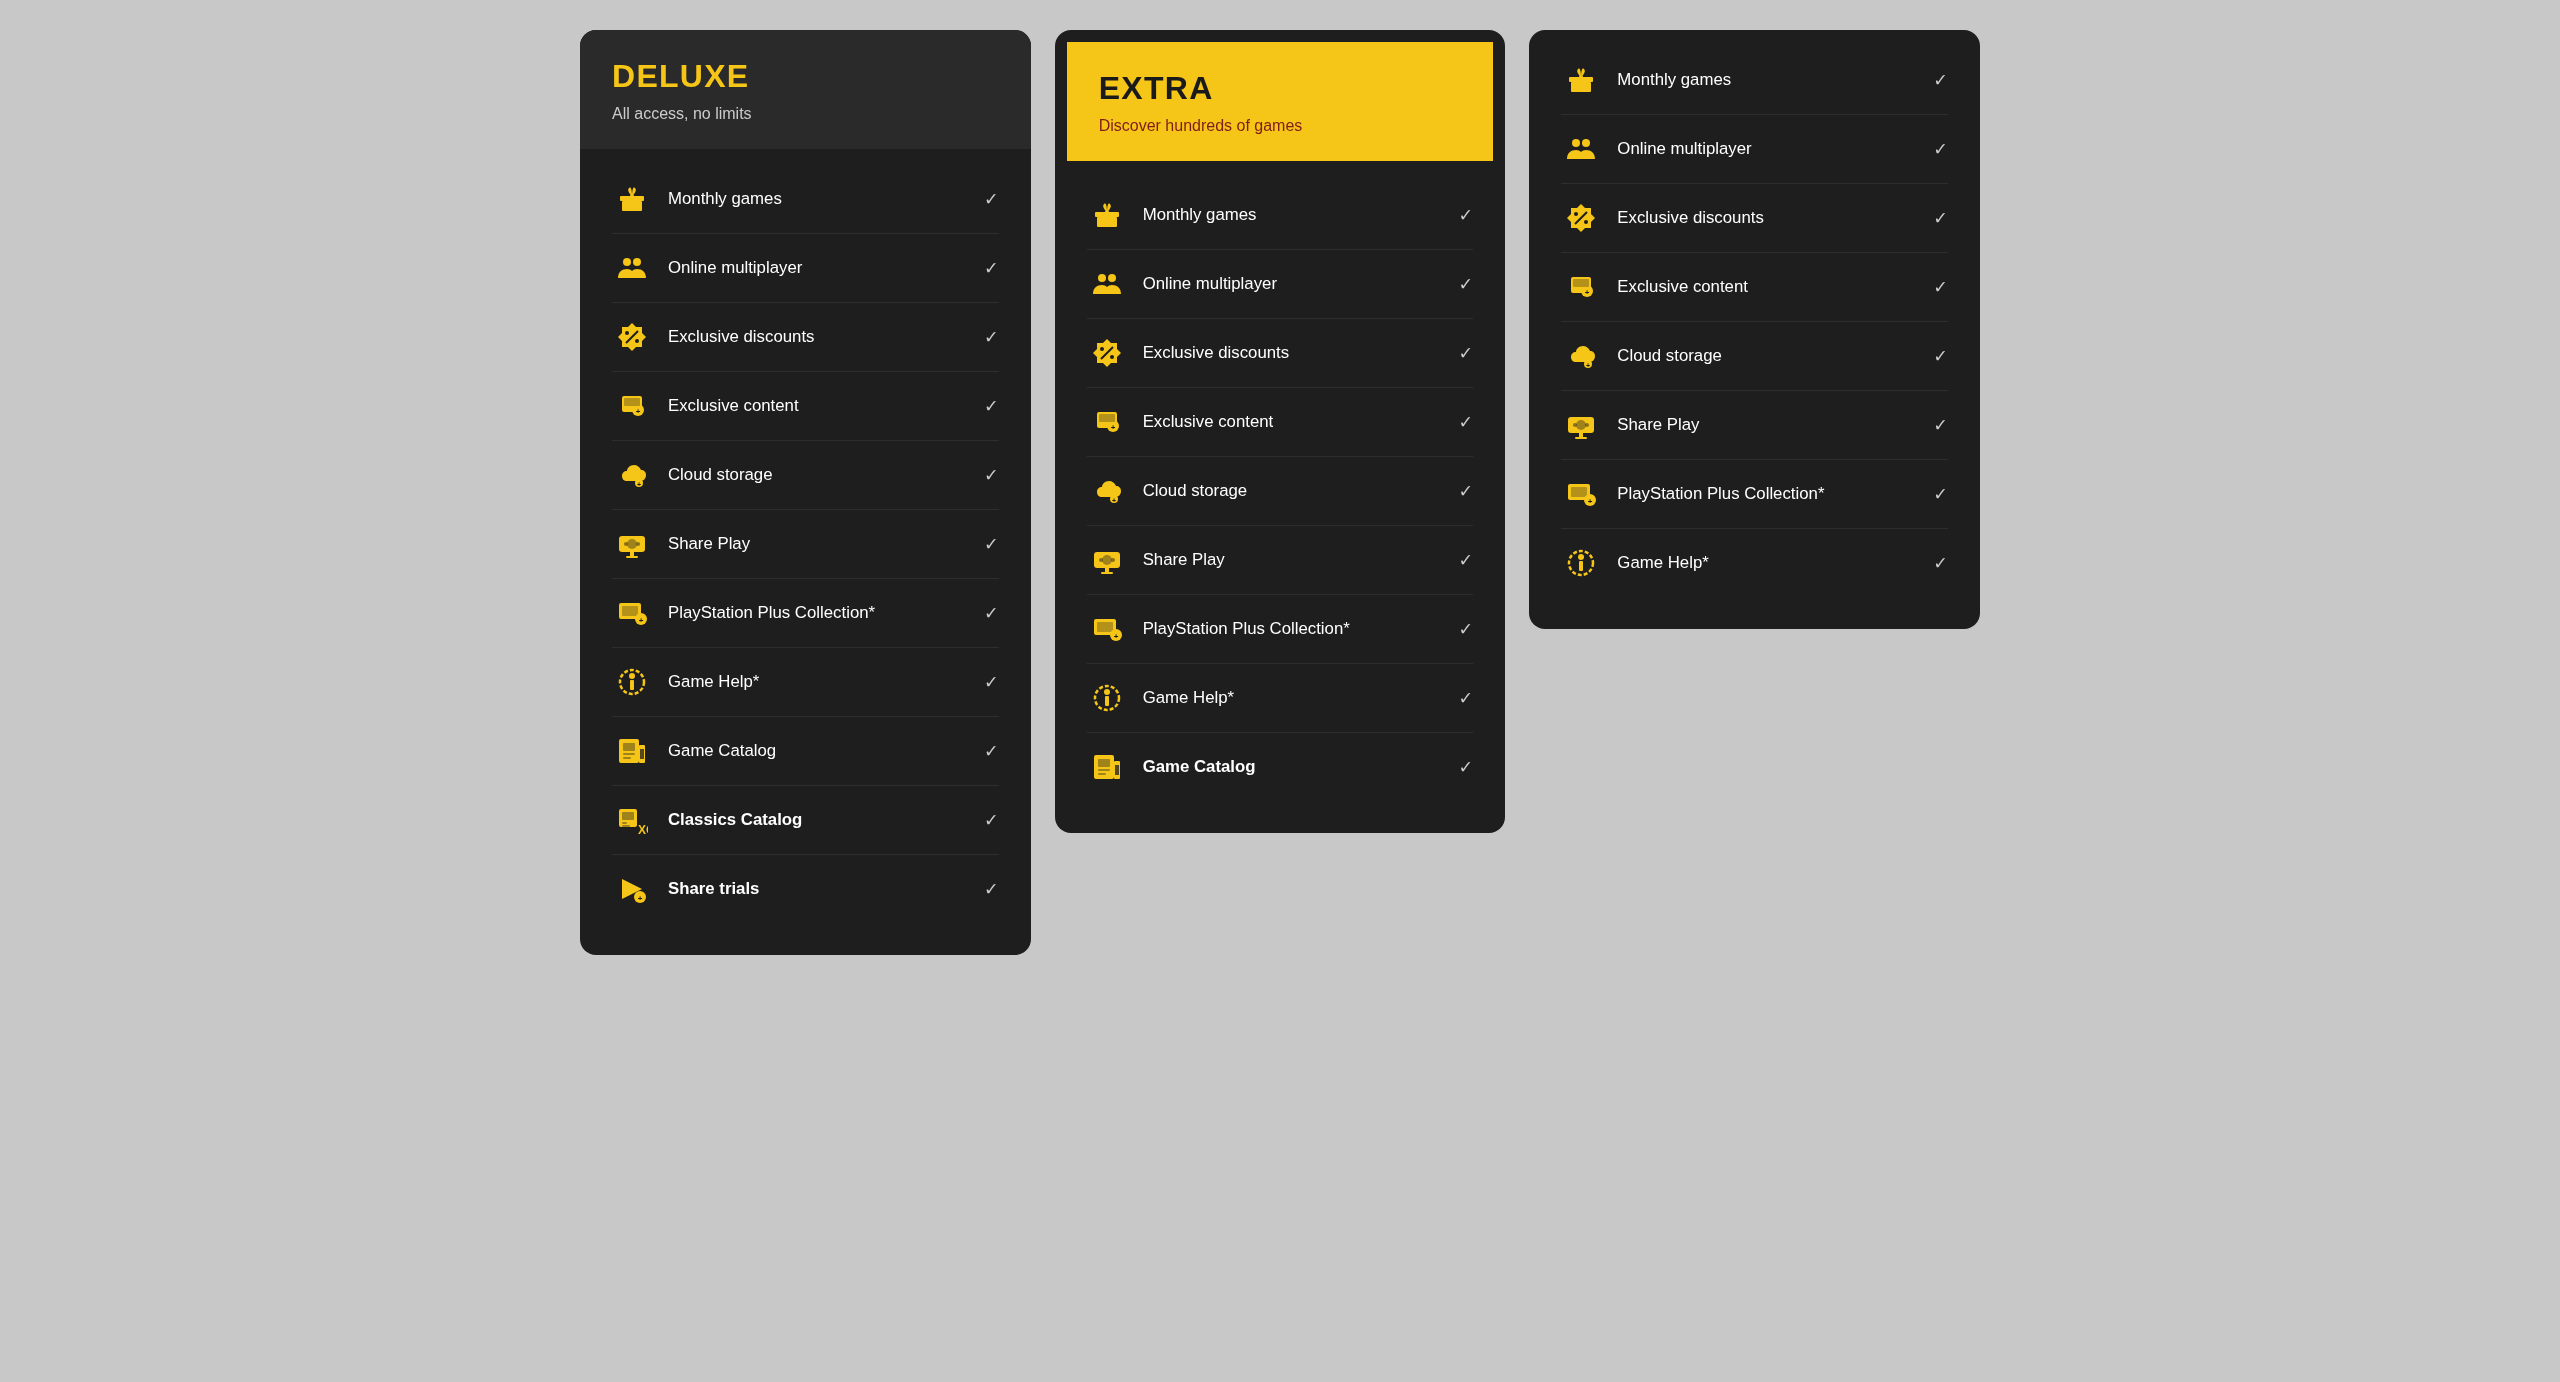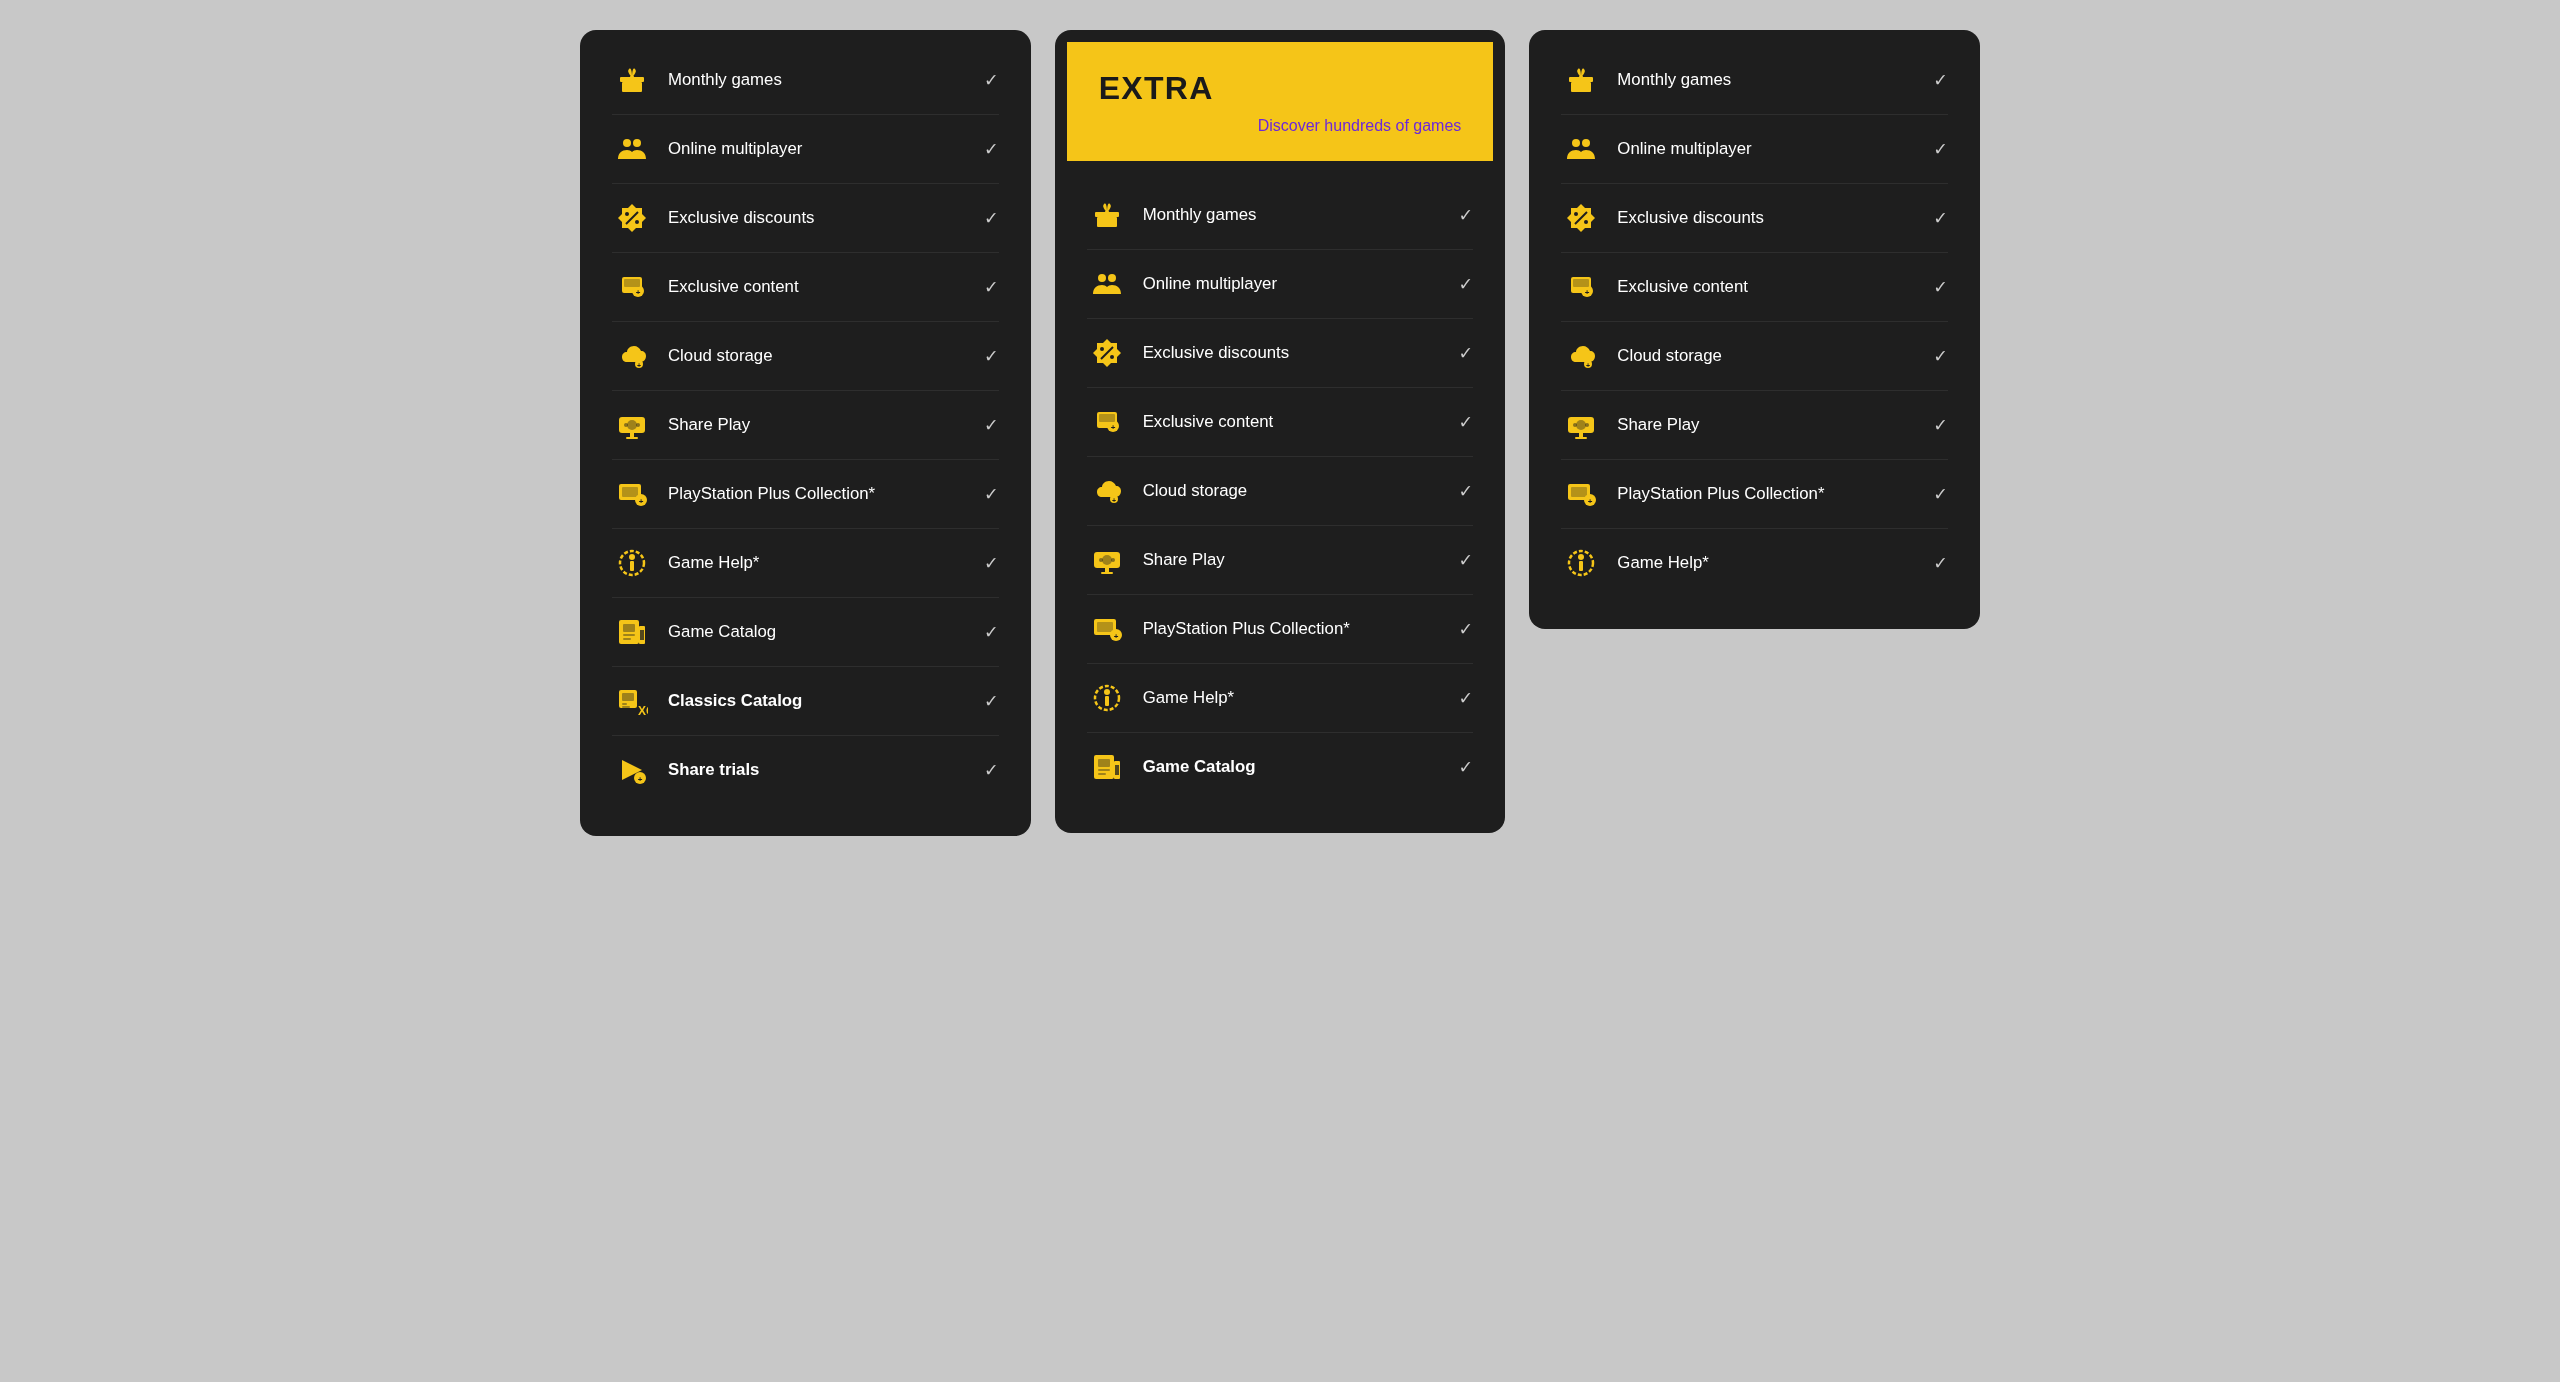--- a/index.html
+++ b/index.html
@@ -62,21 +62,21 @@
     .plan-title.extra { color: #1a1a1a; }
     .plan-title.essential { color: #ffffff; }
 
     .plan-subtitle {
       font-size: 1rem;
       font-weight: 400;
       line-height: 1.4;
     }
 
     .plan-subtitle.deluxe { color: #cccccc; }
-    .plan-subtitle.extra { color: #6d28d9; text-align: right; }
+    .plan-subtitle.extra { color: #7f1d1d; }
     .plan-subtitle.essential { color: #cccccc; }
 
     .features-list {
       padding: 16px 32px 32px;
       list-style: none;
     }
 
     .feature-item {
       display: flex;
       align-items: center;
@@ -125,20 +125,24 @@
 
     .extra-features {
       padding: 8px 32px 32px;
     }
   </style>
 </head>
 <body>
 
 <div class="plans-container">
 <div class="plan-card">
+      <div class="plan-header deluxe">
+        <div class="plan-title deluxe">DELUXE</div>
+        <div class="plan-subtitle deluxe">All access, no limits</div>
+      </div>
       <ul class="features-list">
         <li class="feature-item">
           <div class="feature-icon">
             <svg viewBox="0 0 32 32" xmlns="http://www.w3.org/2000/svg">
       <rect x="4" y="13" width="24" height="5" rx="1"></rect>
       <rect x="6" y="18" width="20" height="10" rx="1"></rect>
       <path d="M16 13 C16 13 10 8 13 5 C16 2 16 13 16 13 Z"></path>
       <path d="M16 13 C16 13 22 8 19 5 C16 2 16 13 16 13 Z"></path>
       <circle cx="16" cy="13" r="2"></circle>
       <rect x="14" y="13" width="4" height="15"></rect>

